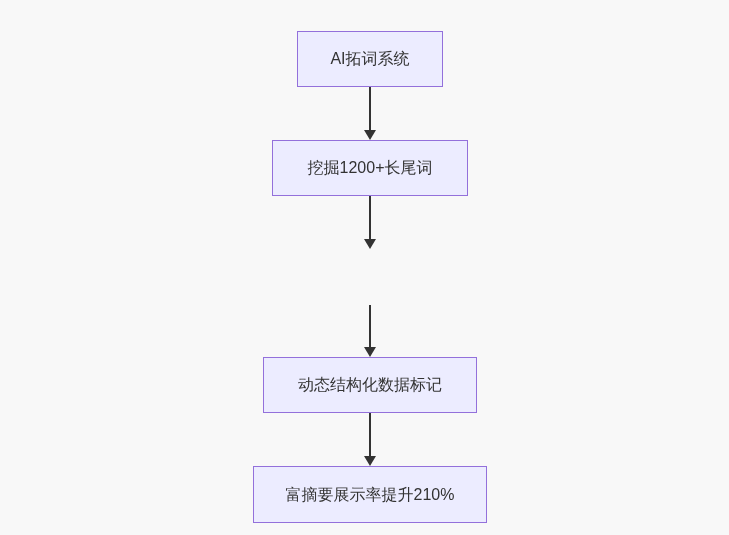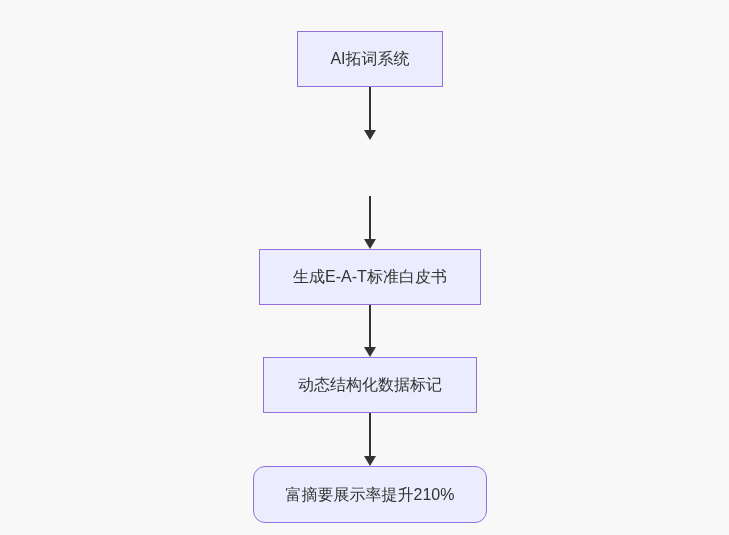--- a/index.html
+++ b/index.html
@@ -34,21 +34,21 @@
     color: #333333;
     font-size: 16px;
     line-height: 1.2;
     white-space: nowrap;
   }
   
   .n1 { left: 297px; top: 15px;  width: 146px; height: 56px; }
   .n2 { left: 272px; top: 124px; width: 196px; height: 56px; }
   .n3 { left: 259px; top: 233px; width: 222px; height: 56px; }
   .n4 { left: 263px; top: 341px; width: 214px; height: 56px; }
-  .n5 { left: 253px; top: 450px; width: 234px; height: 57px; border-radius: 12px; }
+  .n5 { left: 253px; top: 450px; width: 234px; height: 57px; }
 
   .edge {
     position: absolute;
     left: 364px;       
     width: 12px;
   }
   .e1 { top: 71px;  height: 53px; }
   .e2 { top: 180px; height: 53px; }
   .e3 { top: 289px; height: 52px; }
   .e4 { top: 397px; height: 53px; }
@@ -78,29 +78,29 @@
 
   <div class="node n1">
     <span class="node-label">AI拓词系统</span>
   </div>
 
   <div class="edge e1">
     <div class="shaft"></div>
     <div class="head"></div>
   </div>
 
+  <div class="node n2">
+    <span class="node-label">挖掘1200+长尾词</span>
+  </div>
 
   <div class="edge e2">
     <div class="shaft"></div>
     <div class="head"></div>
   </div>
 
-  <div class="node n3">
-    <span class="node-label">生成E-A-T标准白皮书</span>
-  </div>
 
   <div class="edge e3">
     <div class="shaft"></div>
     <div class="head"></div>
   </div>
 
   <div class="node n4">
     <span class="node-label">动态结构化数据标记</span>
   </div>
 

